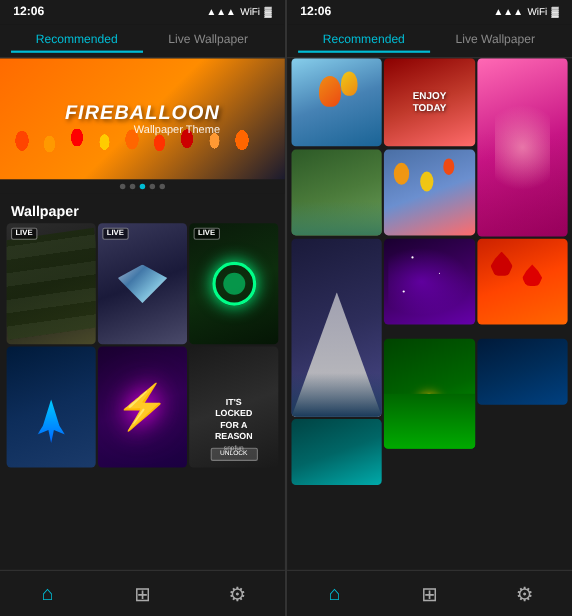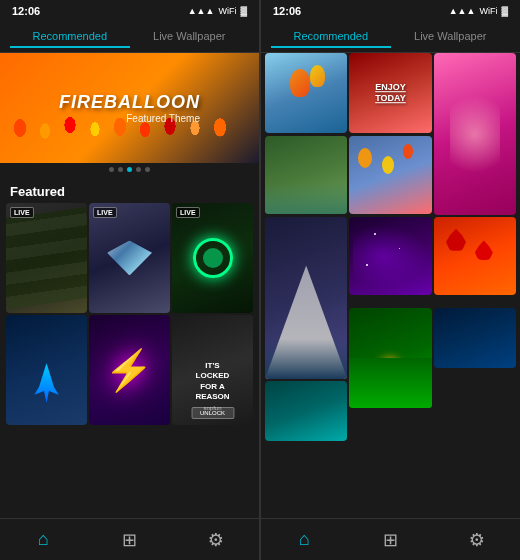--- a/index.html
+++ b/index.html
@@ -353,21 +353,20 @@
       top: 50%;
       left: 50%;
       transform: translate(-50%, -50%);
       text-align: center;
       color: #fff;
       font-size: 9px;
       font-weight: 800;
       text-transform: uppercase;
       line-height: 1.2;
       text-shadow: 1px 1px 3px rgba(0,0,0,0.7);
-      text-decoration: underline;
     }
 
     .mountain-shape {
       position: absolute;
       bottom: 0;
       left: 0;
       right: 0;
       height: 70%;
       background: linear-gradient(to top, #c0c0c0, #a0a0b0);
       clip-path: polygon(50% 0%, 100% 100%, 0% 100%);
@@ -421,35 +420,35 @@
     <div class="tab-item active">Recommended</div>
     <div class="tab-item">Live Wallpaper</div>
   </div>
 
   <div class="content-area">
 
     <div class="hero-banner">
       <div class="hero-banner-inner">
         <div class="hero-text">
           <div class="hero-title">FIREBALLOON</div>
-          <div class="hero-subtitle">Featured Theme</div>
+          <div class="hero-subtitle">Wallpaper Theme</div>
         </div>
         <div class="balloon-decoration"></div>
       </div>
     </div>
 
     <div class="dots-indicator">
       <div class="dot"></div>
       <div class="dot"></div>
       <div class="dot active"></div>
       <div class="dot"></div>
       <div class="dot"></div>
     </div>
 
-    <div class="section-title">Featured</div>
+    <div class="section-title">Wallpaper</div>
 
     <div class="featured-grid">
 
       <div class="featured-item wp-money">
         <div class="money-pattern"></div>
         <div class="live-badge">LIVE</div>
       </div>
 
       <div class="featured-item wp-diamond">
         <div class="live-badge">LIVE</div>

